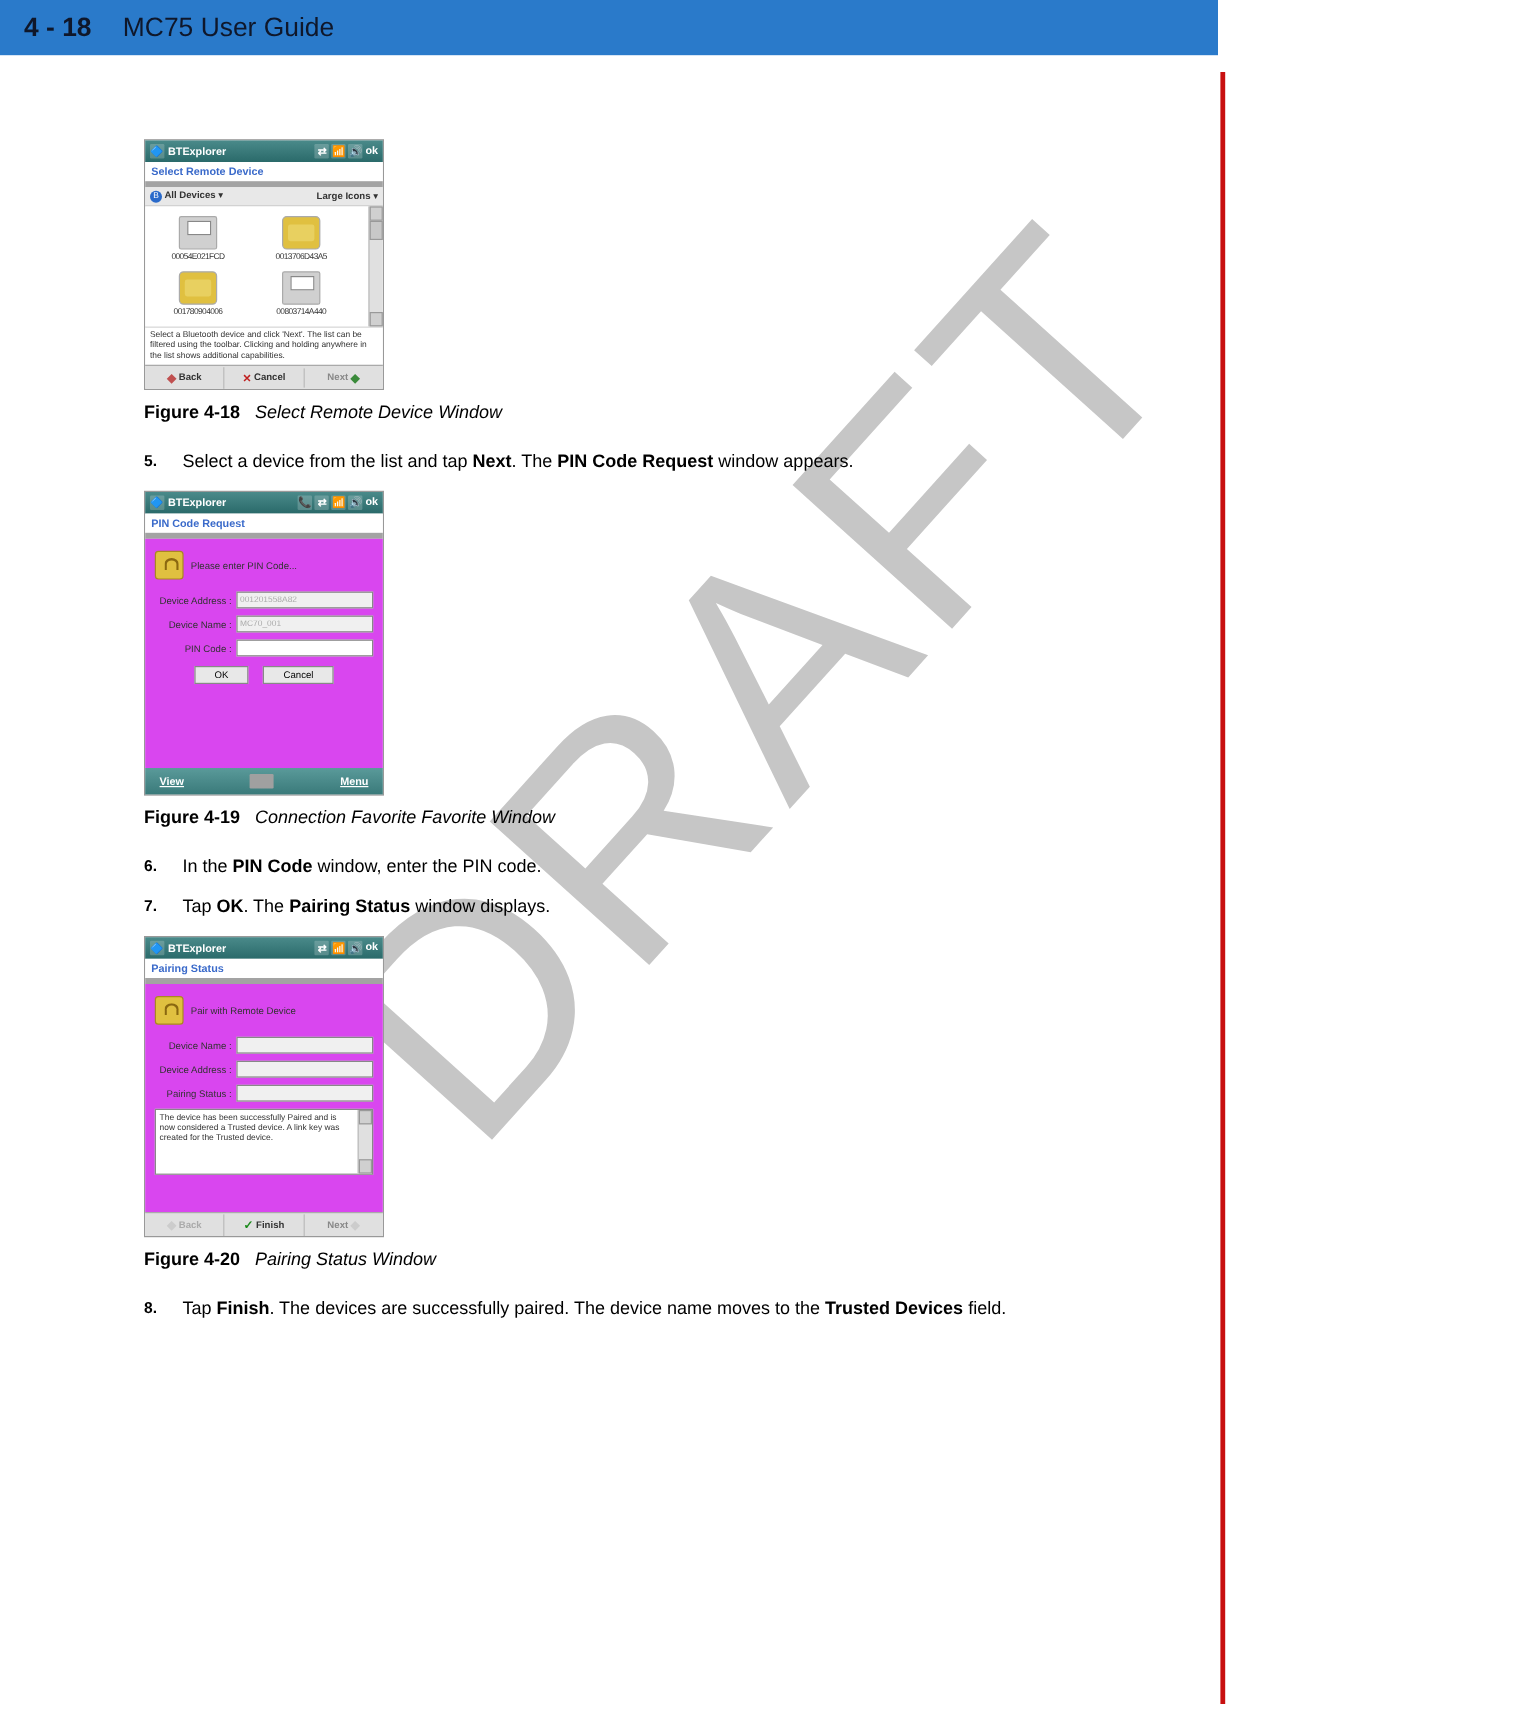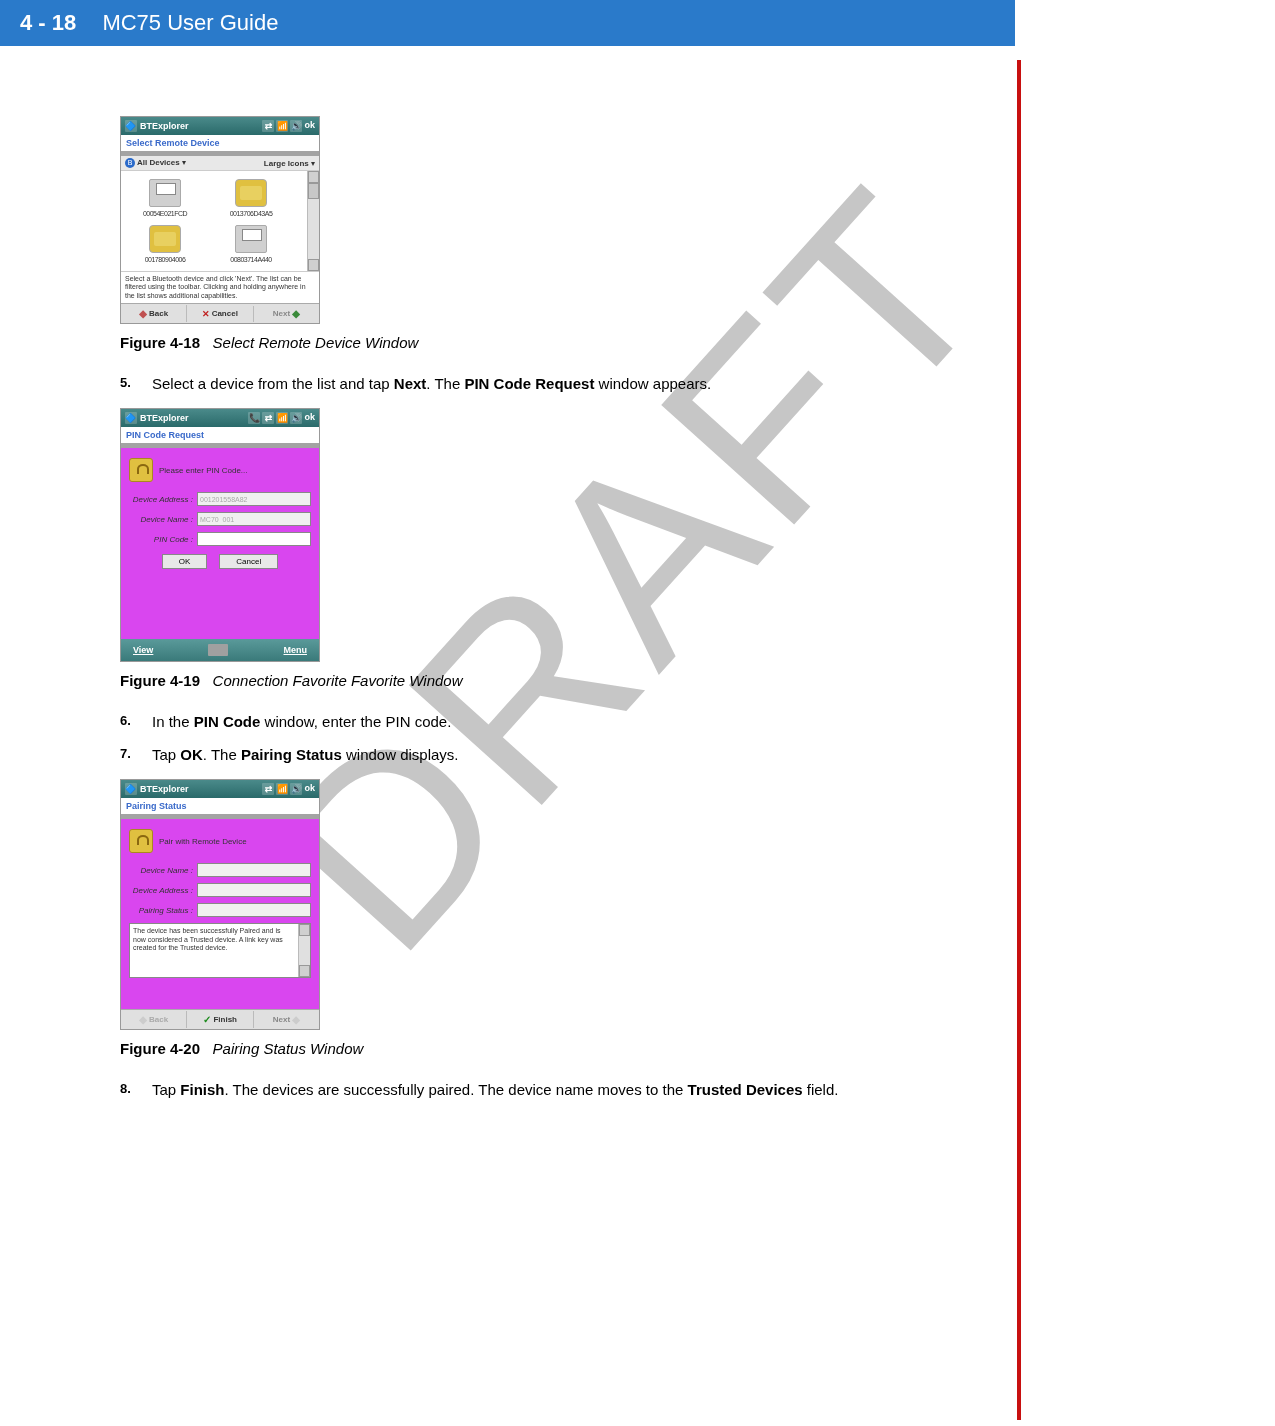--- a/index.html
+++ b/index.html
@@ -5,21 +5,21 @@
     * { margin: 0; padding: 0; box-sizing: border-box; }
     body {
       font-family: Arial, Helvetica, sans-serif;
       background: #fff;
       width: 1275px;
       height: 1426px;
       position: relative;
     }
     .header-bar {
       background: #2a7aca;
-      color: #ffffff;
+      color: #0f172a;
       padding: 10px 20px;
       font-size: 22px;
       font-weight: bold;
       width: 1015px;
     }
     .header-page { display: inline-block; margin-right: 20px; }
     .header-title { display: inline-block; font-weight: normal; }
     .content {
       padding: 70px 0 0 120px;
       width: 1015px;
@@ -141,21 +141,21 @@
     .arrow-right { color: #3a8a3a; font-size: 10px; }
     .check-green { color: #1a8a1a; font-size: 10px; }
     .keyboard-icon { width: 20px; height: 12px; background: #a0a0a0; border-radius: 1px; }
 
     .form-row {
       display: flex;
       align-items: center;
       margin-bottom: 6px;
       font-size: 8px;
     }
-    .form-label { width: 68px; text-align: right; padding-right: 4px; font-style: italic; }
+    .form-label { width: 68px; text-align: right; padding-right: 4px; }
     .form-input {
       flex: 1;
       height: 14px;
       border: 1px solid #888;
       background: #f0f0f0;
       font-size: 7px;
       padding: 0 2px;
       color: #aaa;
     }
     .form-input-white { background: #fff; color: #aaa; }

